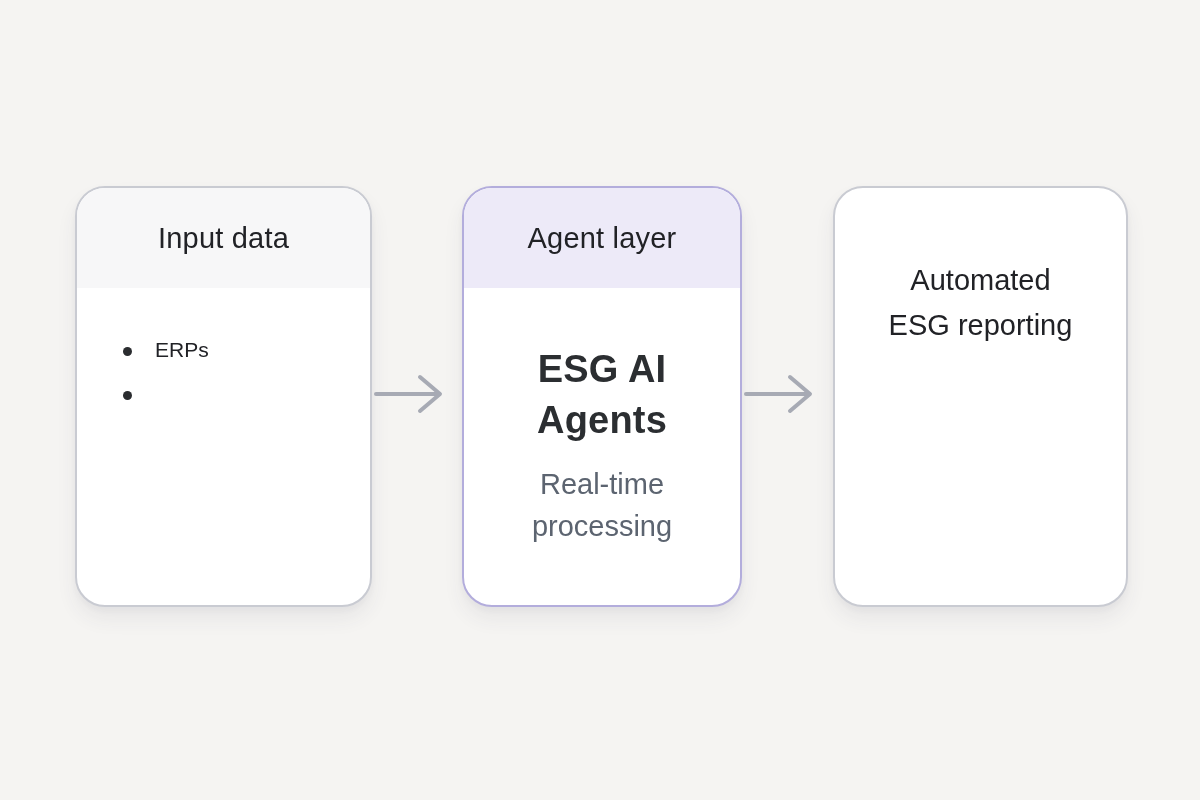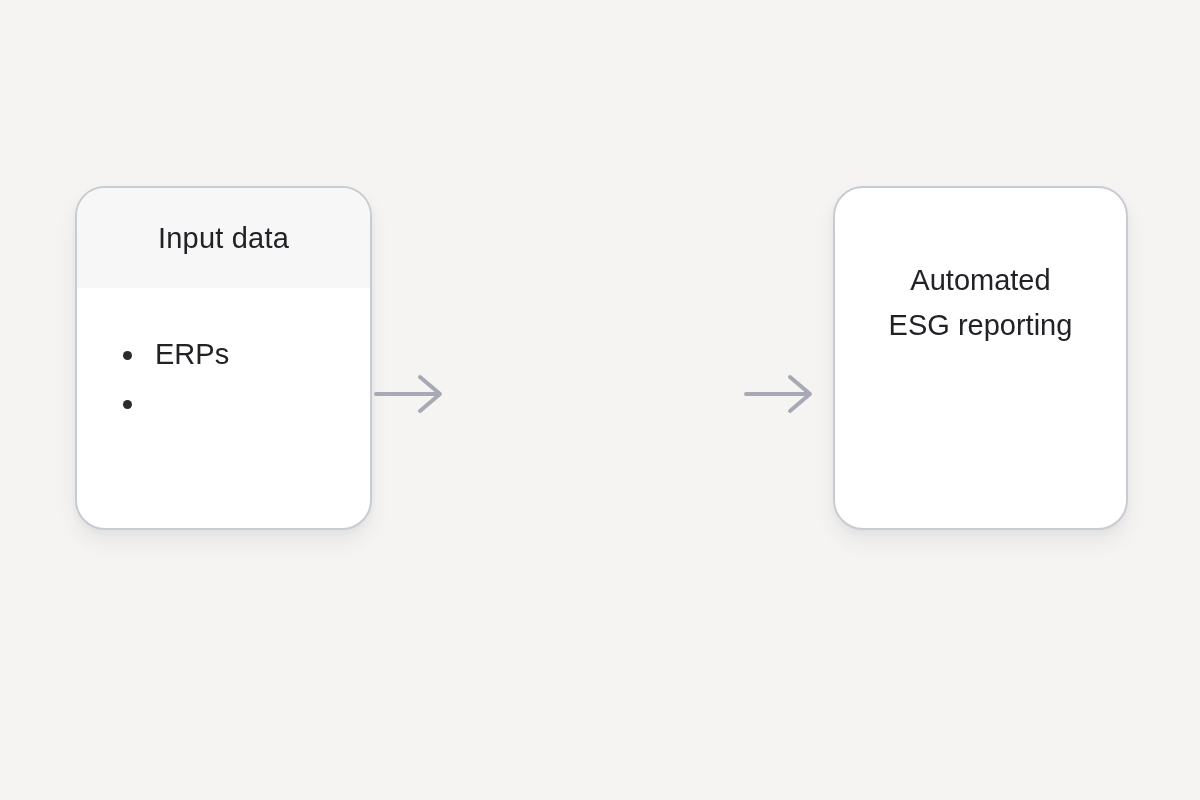--- a/index.html
+++ b/index.html
@@ -25,21 +25,21 @@
     overflow: hidden;
   }
   .canvas {
     position: relative;
     width: 1200px;
     height: 800px;
   }
   .card {
     position: absolute;
     top: 186px;
-    height: 344px;
+    height: 421px;
     background: var(--card-bg);
     border-radius: 30px;
     overflow: hidden;
     box-shadow: 0 12px 20px rgba(60, 60, 85, 0.07), 0 3px 6px rgba(60, 60, 85, 0.04);
   }
   .card-1 { left: 75px;  width: 297px; border: 2px solid var(--gray-border); }
   .card-2 { left: 462px; width: 280px; border: 2px solid var(--lavender-border); }
   .card-3 { left: 833px; width: 295px; border: 2px solid var(--gray-border); }
 
   .card-header {
@@ -63,21 +63,21 @@
   
   .bullets {
     list-style: none;
     margin: 0;
     padding: 50px 10px 0 46px;
     text-align: left;
   }
   .bullets li {
     display: flex;
     align-items: center;
-    font-size: 29px;
+    font-size: 21px;
     line-height: 1.15;
     color: var(--text-dark);
     margin-bottom: 27px;
   }
   .dot {
     flex: 0 0 auto;
     width: 9px;
     height: 9px;
     border-radius: 50%;
     background: var(--dot-color);
@@ -146,20 +146,29 @@
     </div>
   </div>
 
   <div class="arrow arrow-1">
     <svg viewBox="0 0 74 44" fill="none" xmlns="http://www.w3.org/2000/svg">
       <path d="M2 22 H63" stroke="var(--arrow-color)" stroke-width="4" stroke-linecap="round"></path>
       <path d="M46 5 L66 22 L46 39" stroke="var(--arrow-color)" stroke-width="4" fill="none" stroke-linecap="round" stroke-linejoin="round"></path>
     </svg>
   </div>
 
+  <div class="card card-2">
+    <div class="card-header">
+      <span>Agent layer</span>
+    </div>
+    <div class="card-body agent-body">
+      <div class="agent-title">ESG AI Agents</div>
+      <div class="agent-subtitle">Real-time processing</div>
+    </div>
+  </div>
 
   <div class="arrow arrow-2">
     <svg viewBox="0 0 74 44" fill="none" xmlns="http://www.w3.org/2000/svg">
       <path d="M2 22 H63" stroke="var(--arrow-color)" stroke-width="4" stroke-linecap="round"></path>
       <path d="M46 5 L66 22 L46 39" stroke="var(--arrow-color)" stroke-width="4" fill="none" stroke-linecap="round" stroke-linejoin="round"></path>
     </svg>
   </div>
 
   <div class="card card-3">
     <div class="card-body output-body">

